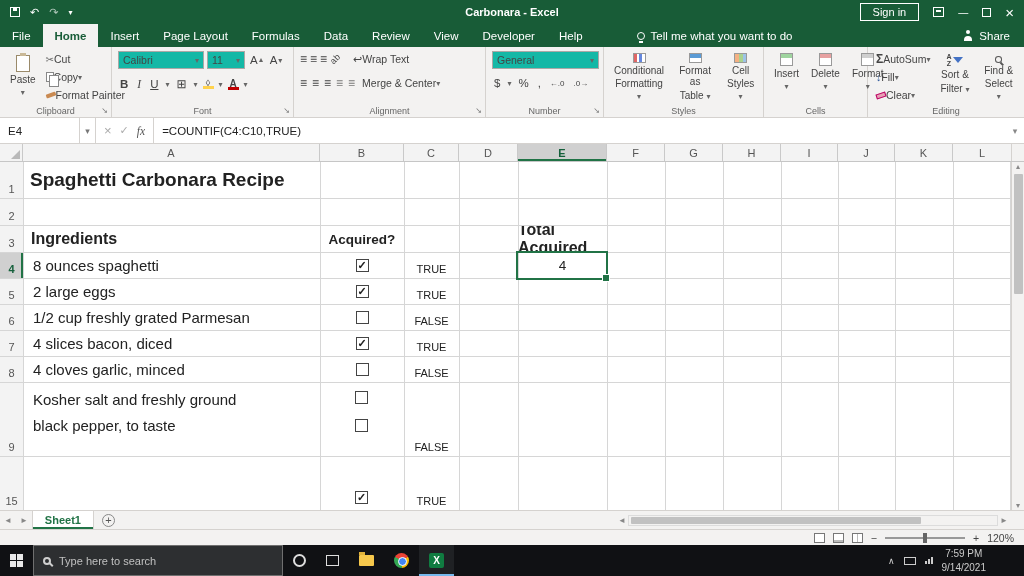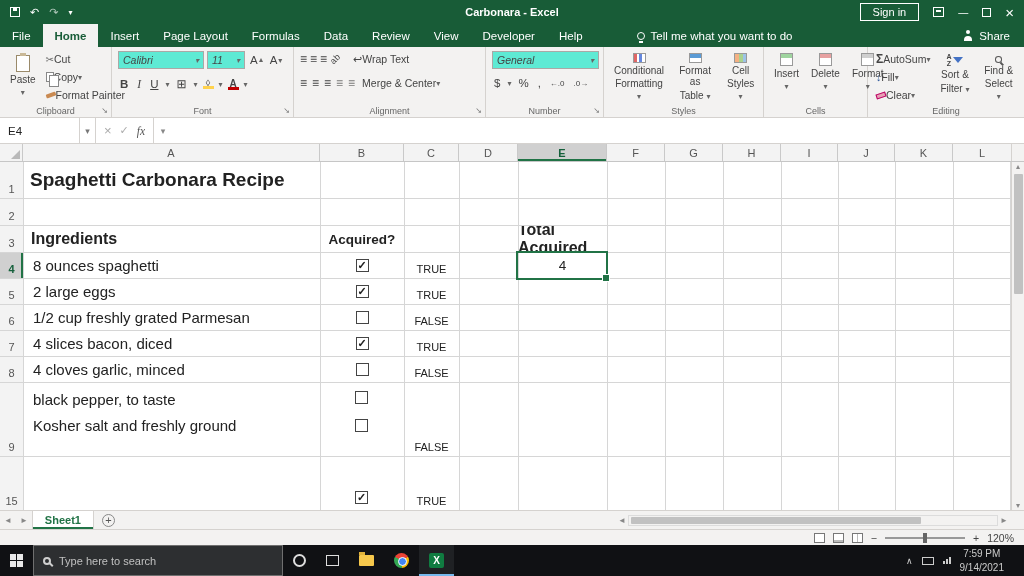--- a/index.html
+++ b/index.html
@@ -42,21 +42,21 @@
   .launcher::before { content:"↘"; }
   .bigbtn { display:flex; flex-direction:column; align-items:center; justify-content:flex-start; gap:2px; padding:2px 4px; font-size:10px; text-align:center; line-height:1.15; }
   .stack { display:flex; flex-direction:column; gap:2px; justify-content:flex-start; }
   .smallbtn { display:flex; align-items:center; height:16px; padding:0 2px; white-space:nowrap; }
   .clip-icon { width:14px; height:17px; border:1px solid #9a8a6a; background:#fff; position:relative; margin-top:2px; }
   .clip-icon::before { content:""; position:absolute; top:-3px; left:3px; width:6px; height:3px; background:#c9b896; }
   .cut-icon::before { content:"✂"; font-size:10px; color:#666; }
   .copy-icon { width:8px; height:10px; border:1px solid #888; background:#fff; position:relative; }
   .copy-icon::after { content:""; position:absolute; top:2px; left:2px; width:8px; height:10px; border:1px solid #888; background:#fff; }
   .fp-icon { width:10px; height:4px; background:#c98a52; border-radius:1px; transform:rotate(-20deg); }
-  .combo { background:#5eead4; border:1px solid #aaa8a6; height:18px; display:flex; align-items:center; justify-content:space-between; padding:0 4px; font-size:10.5px;font-style:italic; }
+  .combo { background:#14b8a6; border:1px solid #aaa8a6; height:18px; display:flex; align-items:center; justify-content:space-between; padding:0 4px; font-size:10.5px; }
   .row1 { display:flex; gap:3px; align-items:center; }
   .row2 { display:flex; gap:5px; align-items:center; margin-top:4px; }
   .glyphbtn { font-size:11.5px; padding:0 2px; display:flex; align-items:center; gap:1px; }
   .g-bold { font-weight:bold; }
   .g-italic { font-style:italic; font-family:"Liberation Serif",serif; }
   .g-under { text-decoration:underline; }
   .i-gridplus::before { content:"⊞"; font-size:12px; }
   .colorbar { display:inline-block; width:11px; height:3px; margin-top:-2px; }
   .fillwrap,.fontcolorwrap { display:flex; flex-direction:column; align-items:center; line-height:1; }
   .i-equiv::before { content:"≡"; font-size:12px; }
@@ -164,21 +164,21 @@
   .mag-icon::after { content:""; position:absolute; right:-3px; bottom:-4px; width:2px; height:5px; background:#cfcfcf; transform:rotate(-45deg); }
   .cortana-icon { width:13px; height:13px; border:2px solid #ddd; border-radius:50%; }
   .tv-icon { width:13px; height:11px; border:1px solid #ddd; }
   .folder-icon { width:15px; height:11px; background:#f6c84c; border-radius:1px; position:relative; }
   .folder-icon::before { content:""; position:absolute; top:-3px; left:0; width:6px; height:3px; background:#e0b23a; }
   .chrome-icon { width:15px; height:15px; border-radius:50%; background:conic-gradient(from -60deg,#ea4335 0 120deg,#fbbc05 0 240deg,#34a853 0 360deg); position:relative; }
   .chrome-icon::after { content:""; position:absolute; left:4px; top:4px; width:7px; height:7px; border-radius:50%; background:#4285f4; border:1px solid #fff; }
   .xl-icon { width:15px; height:15px; background:#107c41; border-radius:2px; color:#fff; font-weight:bold; font-size:10px; display:flex; align-items:center; justify-content:center; }
   .xl-icon::before { content:"X"; }
   .tb-item.active-app { background:#1f2124; box-shadow:inset 0 -2px 0 #76b9ed; }
-  .tray { margin-left:auto; display:flex; align-items:center; gap:9px; padding-right:6px; font-size:10px; color:#ccc; }
+  .tray { margin-left:auto; display:flex; align-items:center; gap:9px; padding-right:24px; font-size:10px; color:#ccc; }
   .i-chevup::before { content:"∧"; font-size:9px; }
   .pc-icon { width:12px; height:8px; border:1px solid #ccc; }
   .net-icon { display:flex; align-items:flex-end; gap:1px; }
   .net-icon i { display:block; width:2px; background:#ccc; }
   .clockblock { text-align:center; font-size:10px; line-height:1.35; }
   .showdesk { width:5px; border-left:1px solid #4a4a4a; }
 </style>
 </head>
 <body>
 
@@ -401,20 +401,21 @@
 </div>
 
 <div class="fbar">
   <div class="namebox">E4</div>
   <div class="nb-caret">▾</div>
   <div class="fx-zone">
     <span class="i-x"></span>
     <span class="i-ck"></span>
     <span class="fx-label">fx</span>
   </div>
+  <div class="formula-text">=COUNTIF(C4:C10,TRUE)</div>
   <div class="fbar-expand">▾</div>
 </div>
 
 <div class="sheet-area">
   <div class="colheads">
     <div class="corner"></div>
     <div class="ch" style="width:297px">A</div>
     <div class="ch" style="width:84px">B</div>
     <div class="ch" style="width:55px">C</div>
     <div class="ch" style="width:59px">D</div>
@@ -508,22 +509,22 @@
           <span class="cb"></span>
         </div>
       <div class="cell cC tf">FALSE</div>
     </div>
 
     <div class="srow" style="height:74px">
       <div class="rh">
           <span>9</span>
         </div>
       <div class="cell cA multi">
+        <div>Kosher salt and freshly ground</div>
         <div>black pepper, to taste</div>
-        <div>Kosher salt and freshly ground</div>
       </div>
       <div class="cell cB">
         <span class="cb abs" style="top:8px"></span>
         <span class="cb abs" style="top:36px"></span>
       </div>
       <div class="cell cC tf">FALSE</div>
     </div>
 
     <div class="srow" style="height:53px; border-bottom:none">
       <div class="rh">

